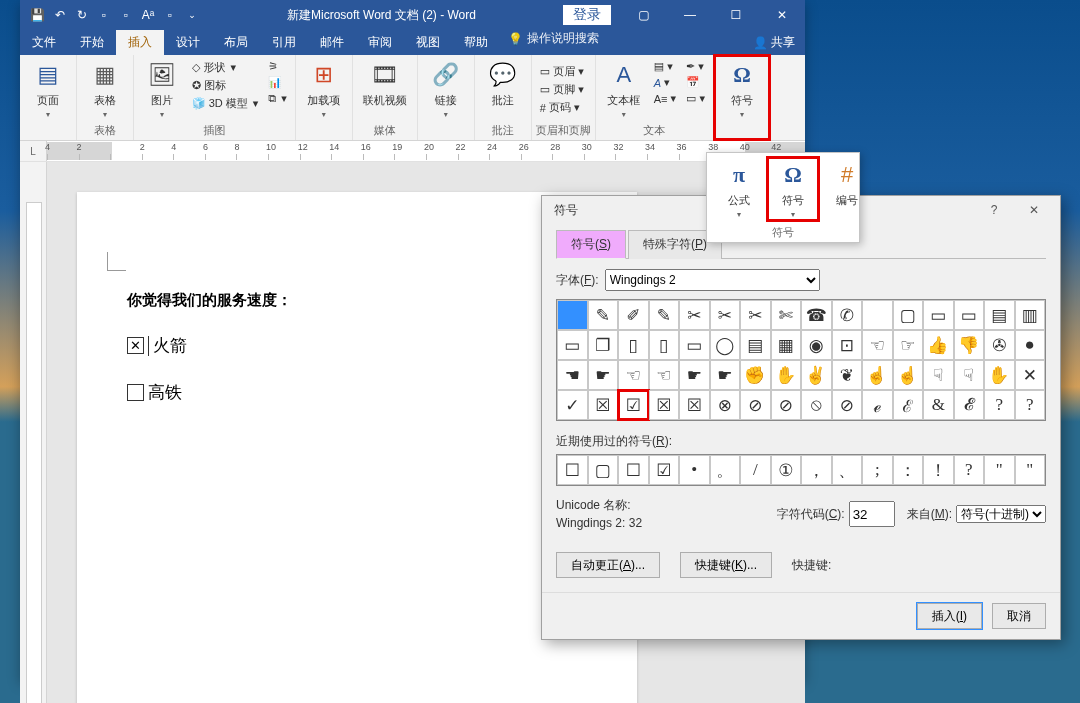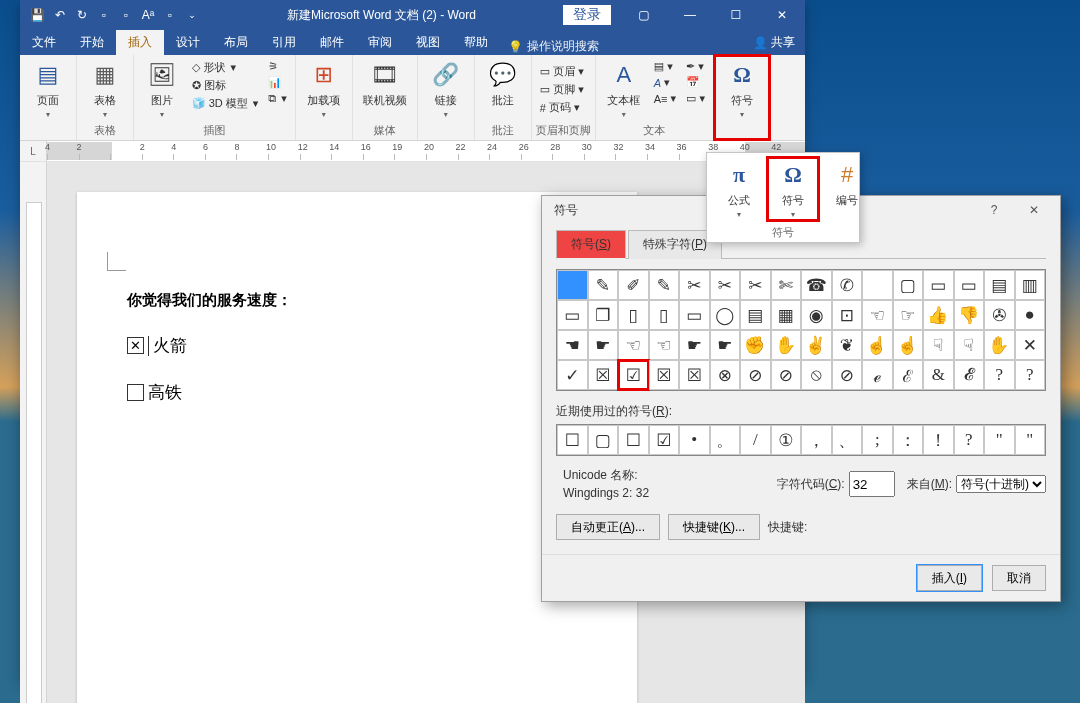--- a/index.html
+++ b/index.html
@@ -36,21 +36,21 @@
   .title-text { flex:1; text-align:center; }
   .title-right { display:flex; align-items:center; gap:0; }
   .login-btn {
     background:#fff; color:#2b579a; font-size:14px;
     padding:1px 10px; margin-right:10px;
   }
   .win-btn { width:46px; height:30px; display:flex; align-items:center; justify-content:center; }
 
   .menubar {
     background:#2b579a; color:#fff;
-    display:flex; align-items:flex-end; height:28px;
+    display:flex; align-items:flex-start; height:28px;
     font-size:12px;
   }
   .menubar .tab { padding:4px 12px; cursor:pointer; }
   .menubar .tab.active { background:#f3f3f3; color:#a16207; }
   .menubar .search-tell { margin-left:8px; display:flex; align-items:center; gap:4px; opacity:.9; }
   .menubar .share { margin-left:auto; padding:4px 10px; display:flex; align-items:center; gap:3px; }
 
   .ribbon {
     background:#f3f3f3; border-bottom:1px solid #d4d4d4;
     height:94px; display:flex;
@@ -154,21 +154,21 @@
   .dlg-title .t { flex:1; color:#333; }
   .dlg-title .btns { display:flex; gap:0; }
   .dlg-title .btns div { width:40px; height:26px; display:flex; align-items:center; justify-content:center; color:#555;}
   .dlg-body { padding:6px 14px 14px; }
   .dlg-tabs { display:flex; border-bottom:1px solid #bbb; margin-bottom:10px;}
   .dlg-tabs .dtab {
     padding:5px 14px; border:1px solid #bbb; border-bottom:none;
     background:#e8e8e8; margin-right:2px; margin-bottom:-1px;
     font-size:12px;
   }
-  .dlg-tabs .dtab.active { background:#ef4444; border-bottom:1px solid #f0f0f0;}
+  .dlg-tabs .dtab.active { background:#f0abfc; border-bottom:1px solid #f0f0f0;}
   .fontrow { display:flex; align-items:center; gap:6px; margin-bottom:8px;}
   .fontrow select { width:215px; height:22px; font-size:12px;}
   .symgrid {
     border:1px solid #888;
     display:grid;
     grid-template-columns: repeat(16, 1fr);
     background:#fff;
   }
   .symgrid .cell {
     border:0.5px solid #c8c8c8;
@@ -177,26 +177,26 @@
     font-size:17px;
     font-family: serif;
   }
   .symgrid .cell.sel { background:#3390ff; }
   .recent-label { margin:12px 0 4px; }
   .recentgrid {
     display:grid; grid-template-columns: repeat(16,1fr);
     border:1px solid #888; background:#fff;
   }
   .recentgrid .cell { border:0.5px solid #c8c8c8; height:28px; display:flex; align-items:center; justify-content:center; font-size:17px; font-family:serif;}
-  .info-row { display:flex; align-items:center; gap:10px; margin-top:10px; flex-wrap:wrap;margin-left:7px;}
+  .info-row { display:flex; align-items:center; gap:10px; margin-top:10px; flex-wrap:wrap;}
   .info-left { flex:1; line-height:1.5;}
   .info-right { display:flex; align-items:center; gap:4px;}
   .info-right input { width:38px; height:20px;}
   .info-right select { height:18px; font-size:12px; width:90px;}
-  .btn-row { display:flex; gap:8px; margin-top:12px;}
+  .btn-row { display:flex; gap:20px; margin-top:20px;}
   .btn-row button, .dlg-footer button {
     height:26px; padding:0 14px; background:#e9e9e9;
     border:1px solid #adadad; font-size:12px;
   }
   .dlg-footer { display:flex; justify-content:flex-end; gap:10px; padding:10px 14px; border-top:1px solid #ddd; background:#f0f0f0;}
   .dlg-footer button.primary { outline:1px solid #3390ff; }
 
   u.hot { text-decoration: underline; }
 </style>
 </head>
@@ -552,20 +552,26 @@
       <div>?</div>
       <div>✕</div>
     </div>
   </div>
   <div class="dlg-body">
     <div class="dlg-tabs">
       <div class="dtab active"><span>符号(<u class="hot">S</u>)</span></div>
       <div class="dtab"><span>特殊字符(<u class="hot">P</u>)</span></div>
     </div>
 
+    <div class="fontrow">
+      <span>字体(<u class="hot">F</u>):</span>
+      <select>
+        <option>Wingdings 2</option>
+      </select>
+    </div>
 
     <div class="symgrid" id="symgrid">
         <div class="cell sel"></div>
         <div class="cell">✎</div>
         <div class="cell">✐</div>
         <div class="cell">✎</div>
         <div class="cell">✂</div>
         <div class="cell">✂</div>
         <div class="cell">✂</div>
         <div class="cell">✄</div>

